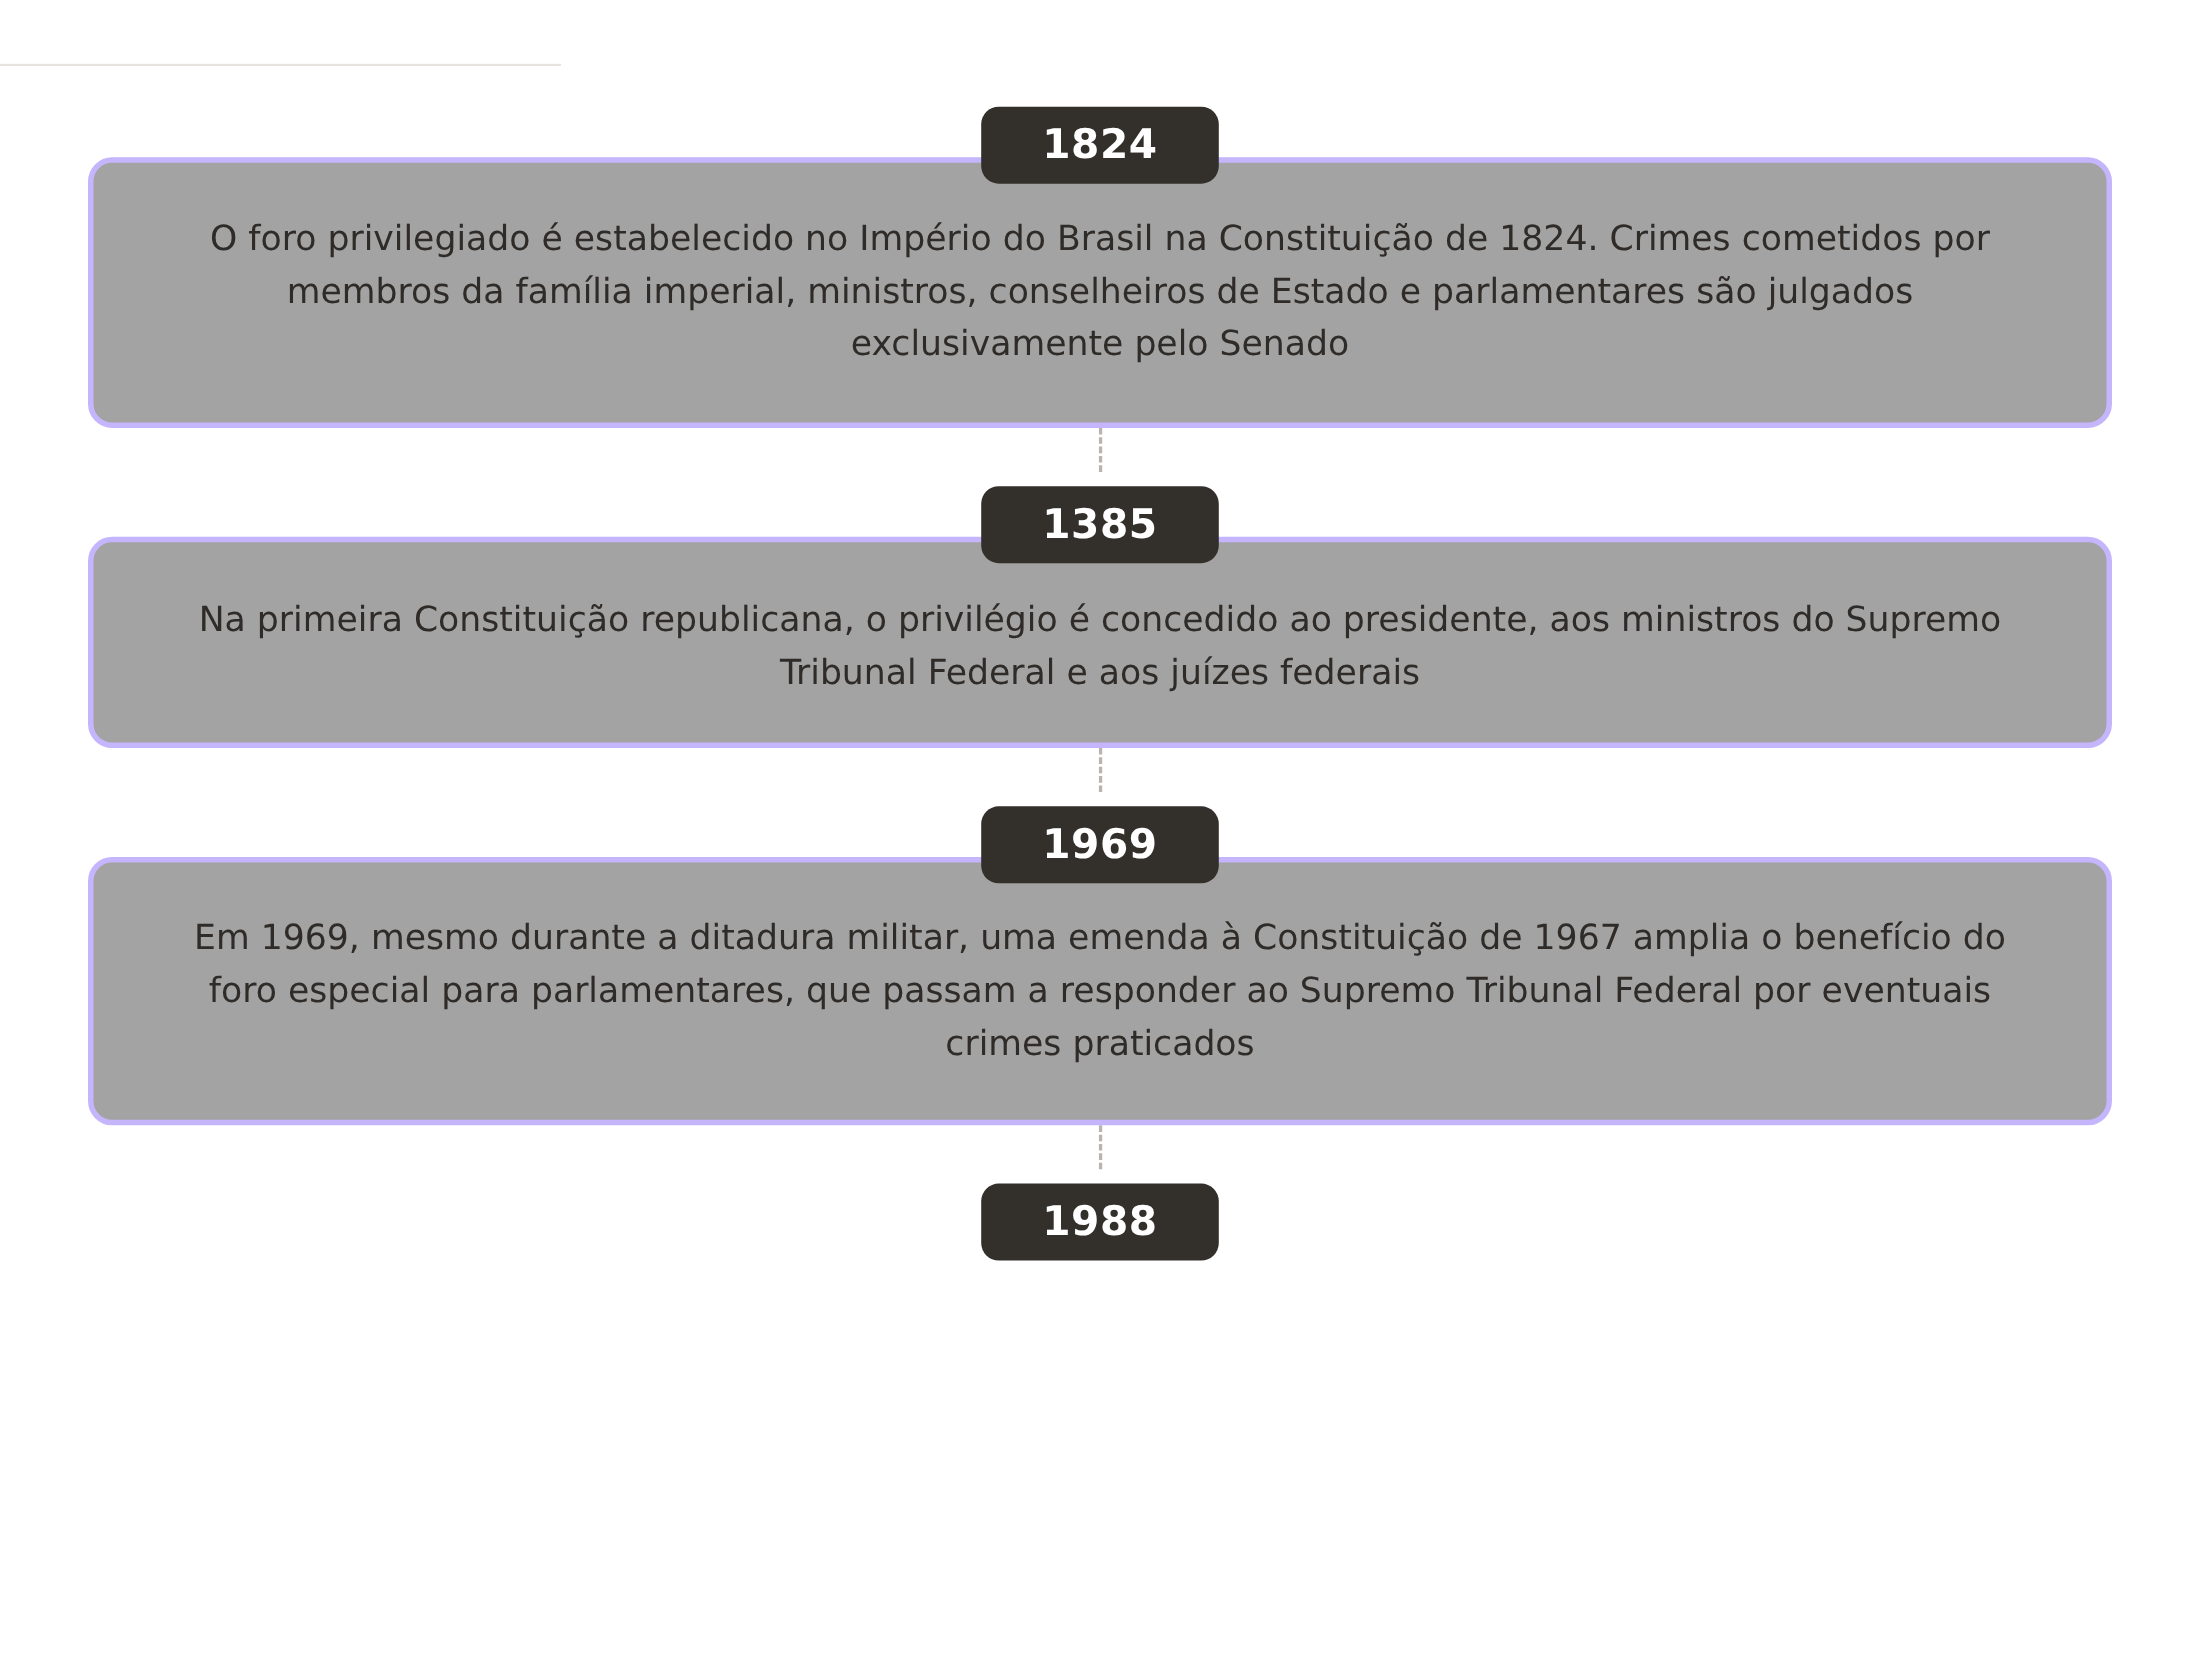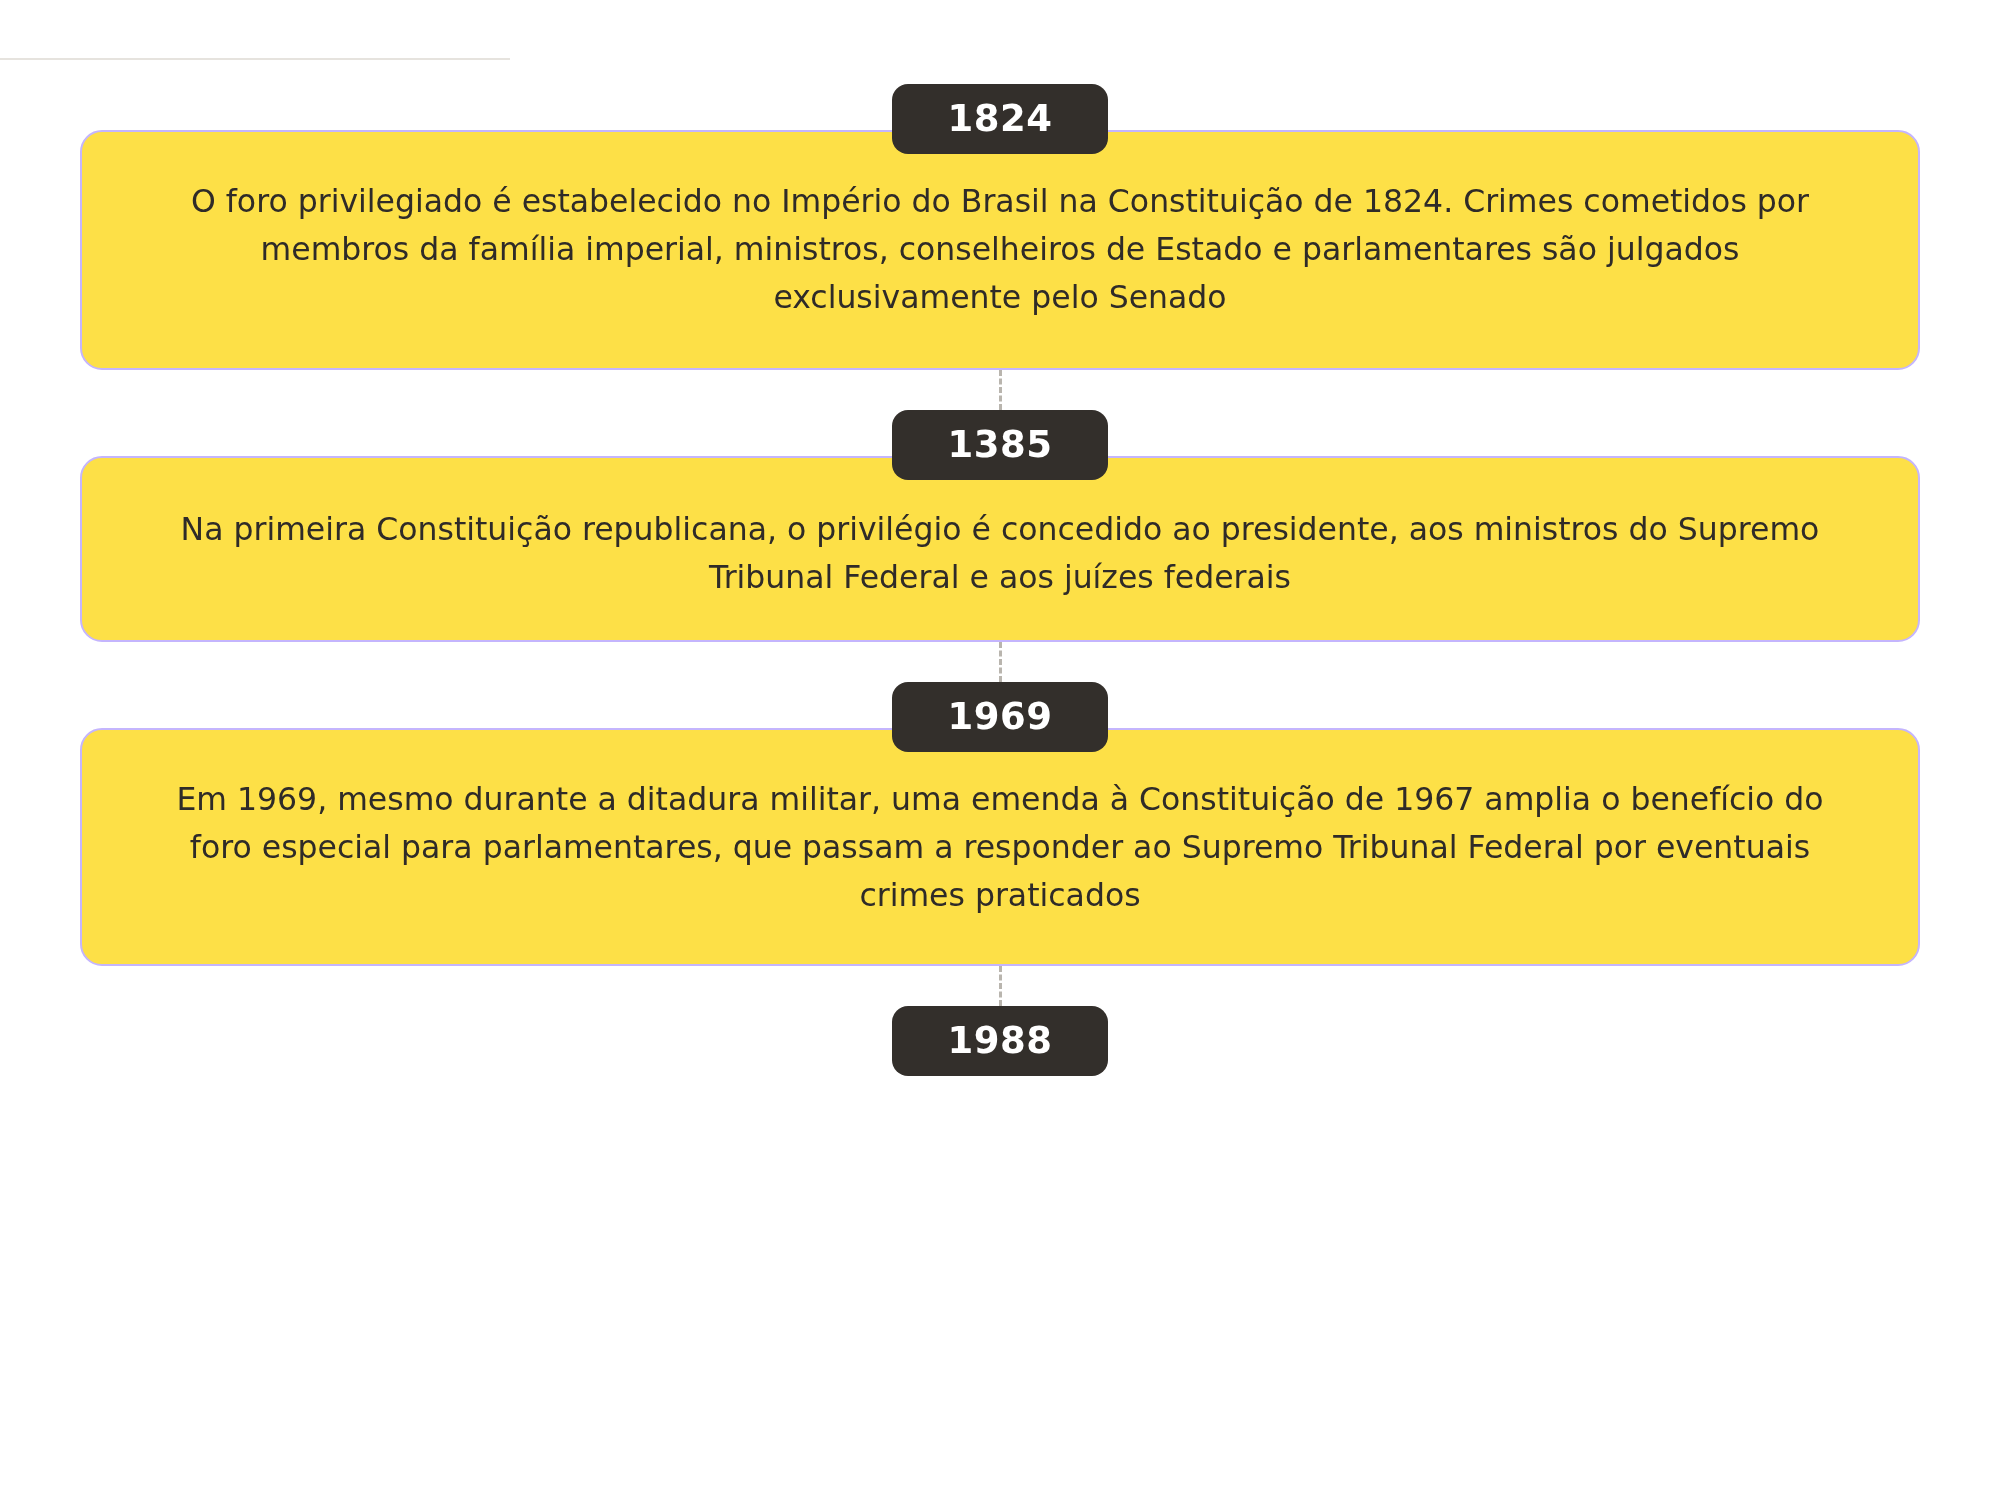--- a/index.html
+++ b/index.html
@@ -61,39 +61,39 @@
 
   .entry {
     position: relative;
     margin: 0 auto;
   }
 
   .year-badge {
     position: relative;
     z-index: 3;
     width: 216px;
-    margin: 0 auto -24px auto;
+    margin: 13px auto -24px auto;
     background: #332f2b;
     color: #ffffff;
     border-radius: 16px;
     text-align: center;
     font-size: 37px;
     font-weight: 700;
     letter-spacing: 0.5px;
     padding: 13px 0 14px 0;
     box-sizing: border-box;
     font-family: "DejaVu Sans", sans-serif;
   }
 
   .card {
     position: relative;
     z-index: 2;
-    border: 2px solid #c4b5fd;
+    border: 5px solid #c4b5fd;
     border-radius: 22px;
-    background: #fde047;
+    background: #a3a3a3;
     padding: 46px 70px 40px 70px;
     box-sizing: border-box;
   }
 
   .card-text {
     margin: 0;
     text-align: center;
     font-size: 31.5px;
     line-height: 1.52;
     color: #2f2b28;

